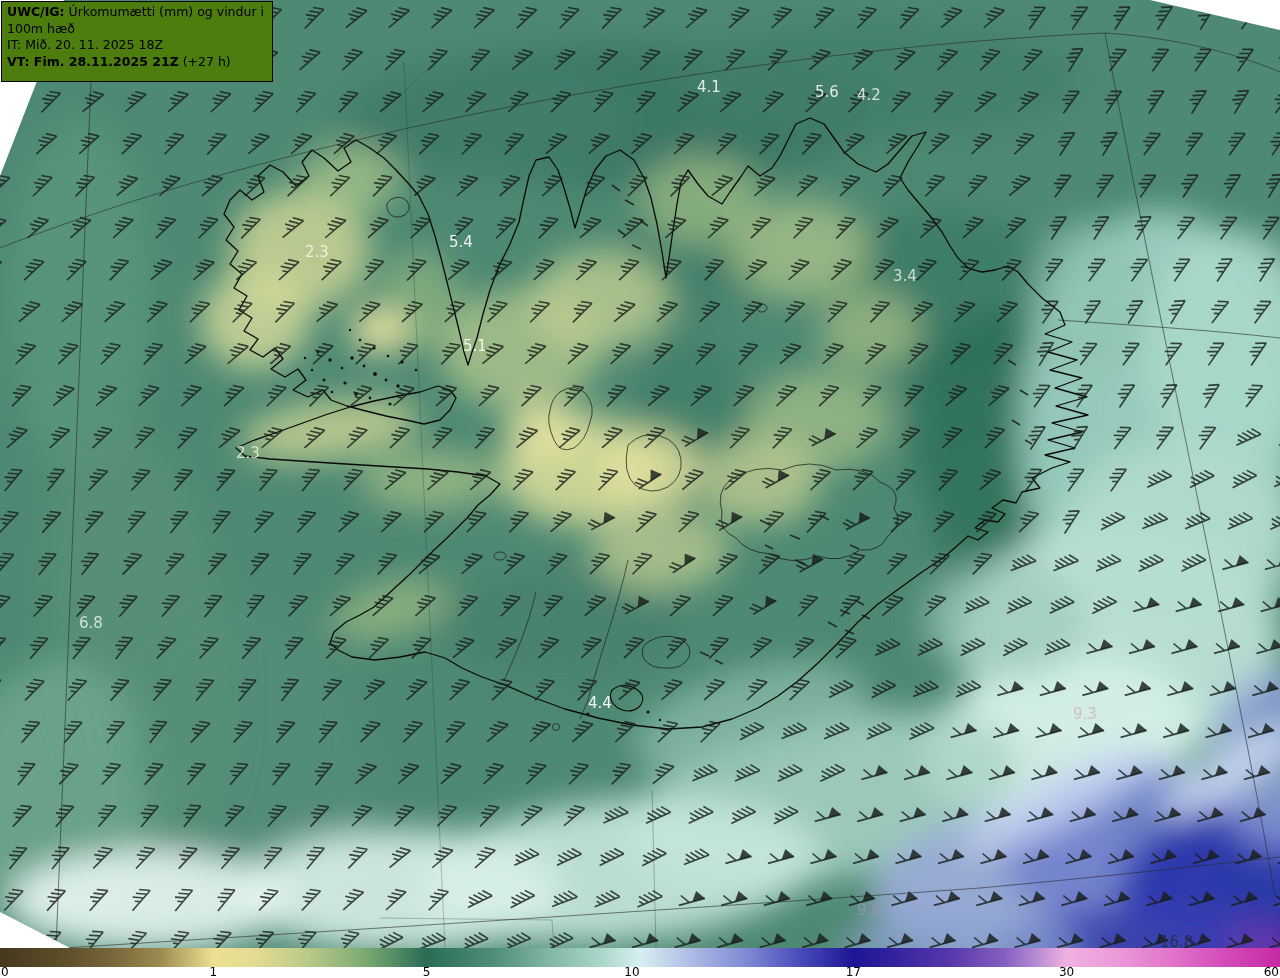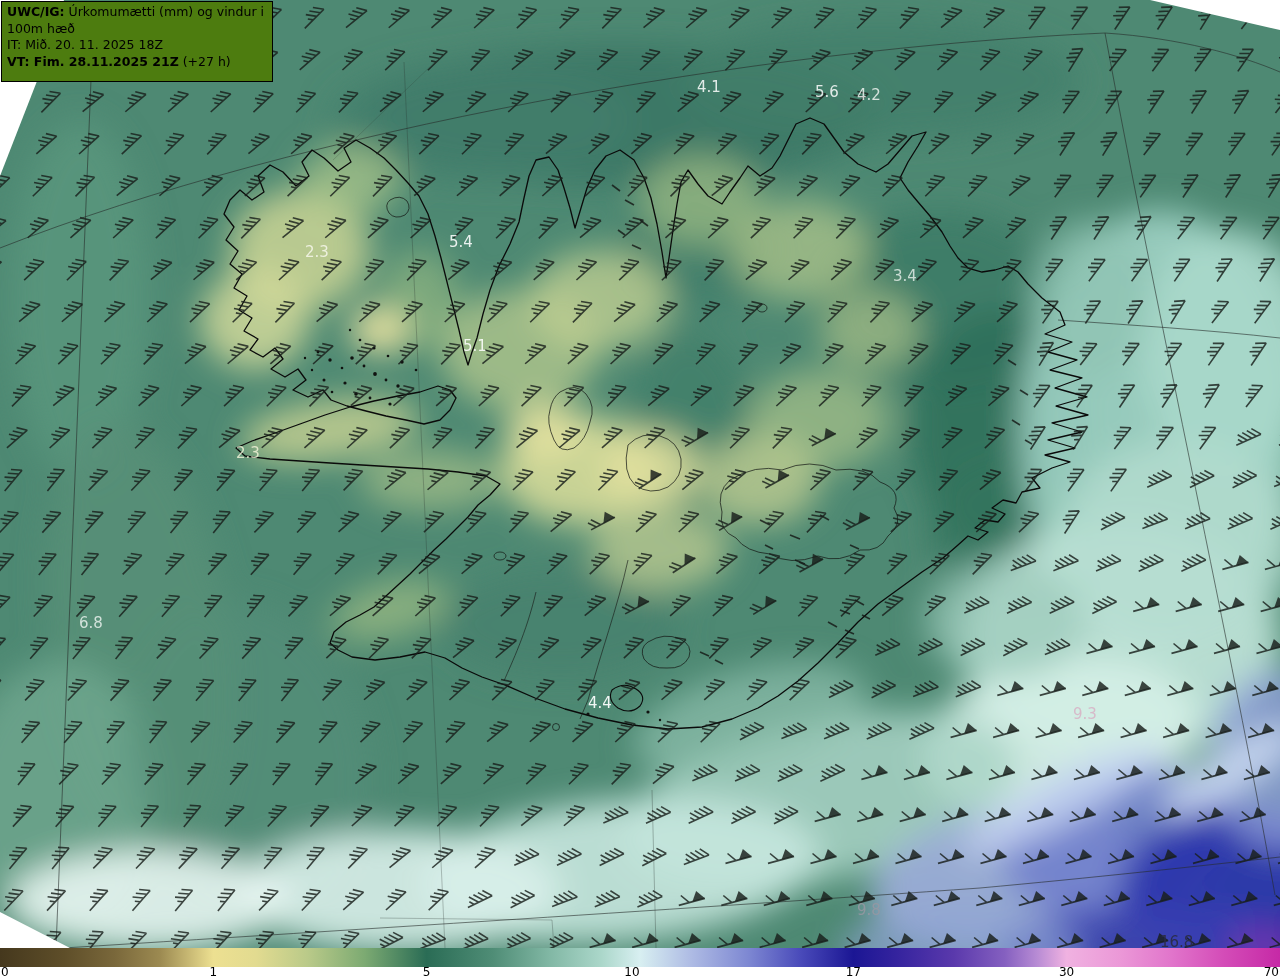--- a/index.html
+++ b/index.html
@@ -2439,17 +2439,17 @@
 
 <div class="colorbar">
   <div id="cb-grad" class="cb-grad" style="background: linear-gradient(to right, rgb(69, 56, 29) 0%, rgb(94, 78, 41) 5%, rgb(122, 104, 59) 9%, rgb(156, 138, 81) 12.5%, rgb(237, 224, 145) 16.67%, rgb(226, 219, 144) 20%, rgb(186, 202, 137) 24%, rgb(124, 170, 114) 28.5%, rgb(42, 108, 85) 33.33%, rgb(79, 141, 118) 38.5%, rgb(130, 184, 165) 43%, rgb(171, 215, 202) 47%, rgb(216, 239, 241) 50%, rgb(174, 187, 228) 54%, rgb(125, 135, 210) 58.5%, rgb(74, 75, 186) 62.5%, rgb(27, 22, 148) 66.67%, rgb(52, 35, 158) 70%, rgb(90, 57, 172) 74.5%, rgb(133, 96, 192) 78.5%, rgb(183, 139, 212) 81%, rgb(240, 178, 225) 83.33%, rgb(235, 152, 215) 87.5%, rgb(225, 117, 203) 91.5%, rgb(212, 77, 184) 95.5%, rgb(198, 41, 166) 100%);"></div>
   <div id="cb-ticks" class="cb-ticks">
         <span class="cb-tick" style="left: 1px;">0</span>
         <span class="cb-tick" style="left: 213.376px; transform: translateX(-50%);">1</span>
         <span class="cb-tick" style="left: 426.624px; transform: translateX(-50%);">5</span>
         <span class="cb-tick" style="left: 632px; transform: translateX(-50%);">10</span>
         <span class="cb-tick" style="left: 853.376px; transform: translateX(-50%);">17</span>
         <span class="cb-tick" style="left: 1066.62px; transform: translateX(-50%); text-align: right;">30</span>
-        <span class="cb-tick" style="right: 1px;">70</span>
+        <span class="cb-tick" style="right: 1px;">60</span>
       </div>
 </div>
 
 </div>
 
 </body></html>

